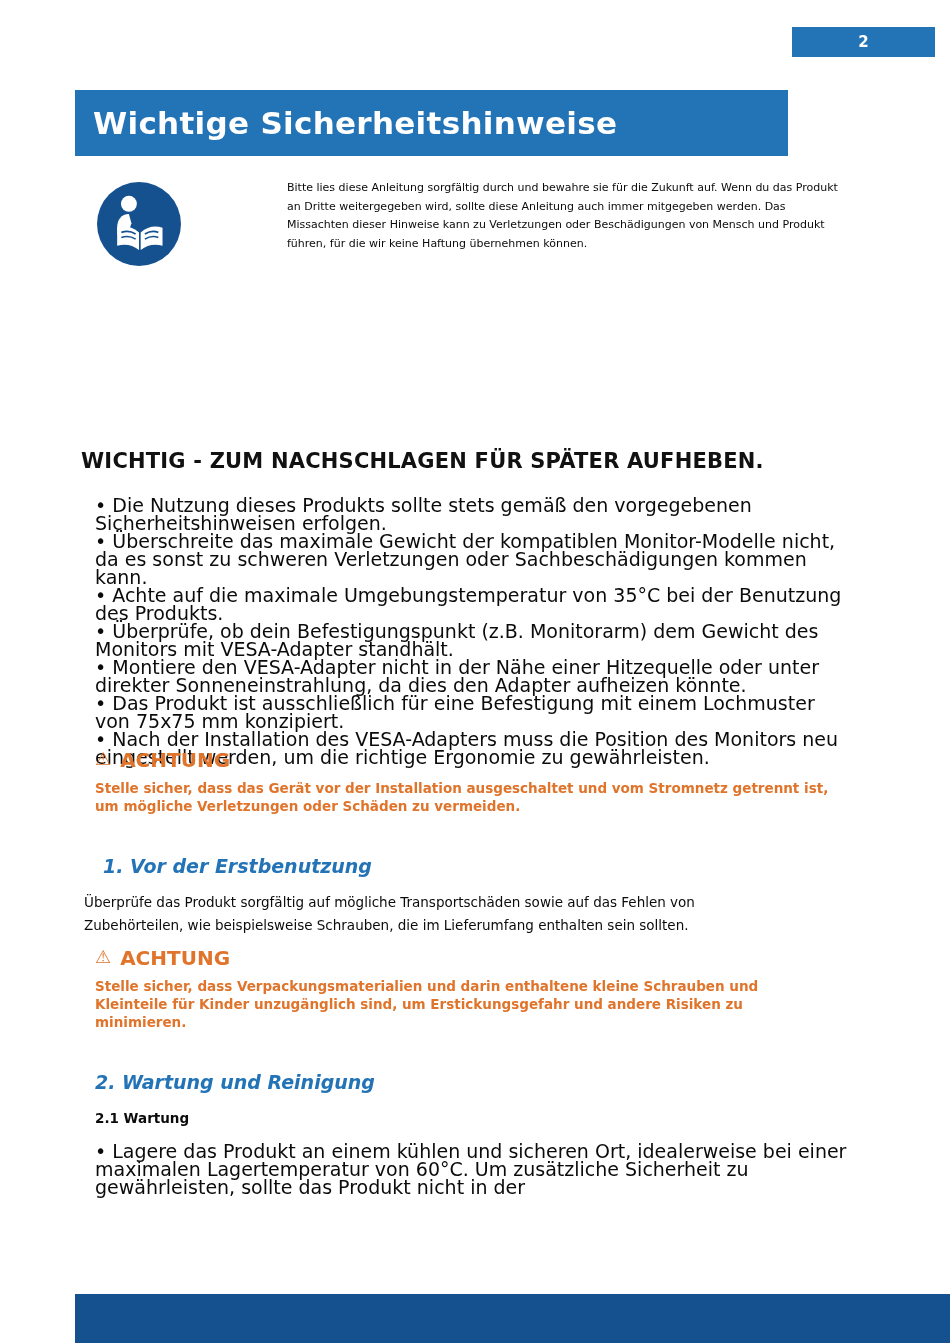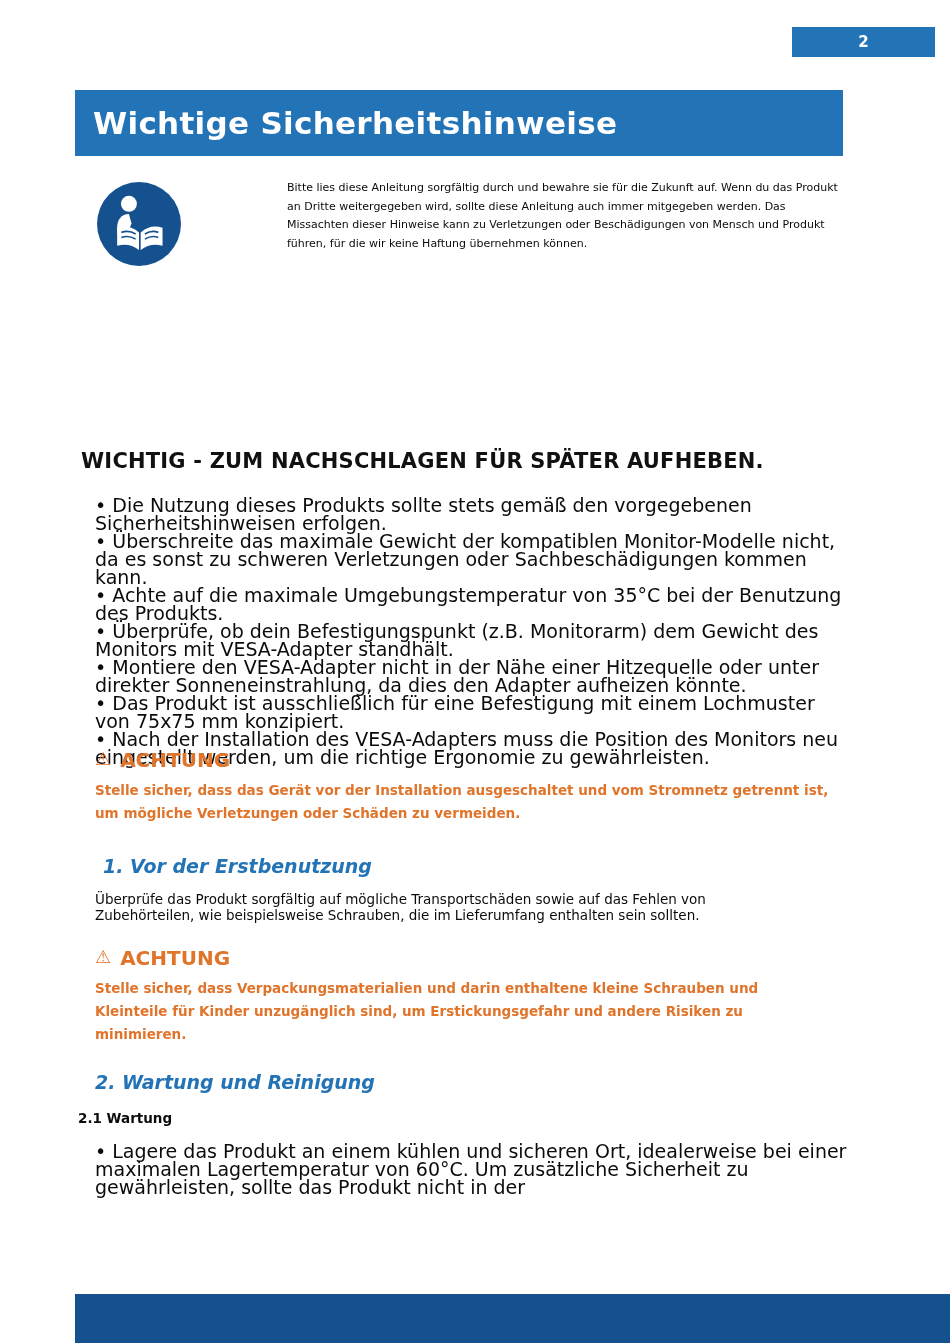--- a/index.html
+++ b/index.html
@@ -16,21 +16,21 @@
   .page{position:relative;width:950px;height:1343px;background:#ffffff;overflow:hidden;margin:0 auto;}
 
   .page-number-bar{
     position:absolute;left:792px;top:27px;width:143px;height:30px;
     background:var(--header-blue);color:#fff;
     display:flex;align-items:center;justify-content:center;
     font-size:15px;font-weight:bold;
   }
 
   .banner{
-    position:absolute;left:75px;top:90px;width:768px;height:66px;
+    position:absolute;left:75px;top:90px;width:713px;height:66px;
     background:var(--header-blue);color:#fff;
     display:flex;align-items:center;text-align:right;
   }
   .banner .title{
     font-size:31px;font-weight:bold;padding-left:18px;letter-spacing:0.3px;
   }
 
   .manual-icon{position:absolute;left:97px;top:182px;width:84px;height:84px;}
 
   .intro-text{
@@ -47,38 +47,38 @@
   .bullet-list li{margin:0;padding:0;}
   .safety-bullets{position:absolute;left:95px;top:496px;width:755px;}
   .maintenance-bullets{position:absolute;left:95px;top:1142px;width:772px;}
 
   .warning{position:absolute;left:95px;color:var(--accent-orange);}
   .warning-1{top:748px;}
   .warning-2{top:946px;}
   .warning-title-row{display:flex;align-items:center;gap:9px;font-size:20px;font-weight:bold;}
   .warning-glyph{font-size:18px;font-weight:normal;line-height:1;transform:translateY(-1px);}
   .warning-body{
-    margin-top:7px;font-size:13.5px;font-weight:bold;line-height:23px;
+    margin-top:7px;font-size:13.5px;font-weight:bold;line-height:18px;
   }
   .warning-1 .warning-body{width:757px;}
   .warning-2 .warning-body{width:715px;}
 
   .section-heading{
     position:absolute;font-size:19px;font-weight:bold;color:var(--heading-blue);font-style:italic;
   }
   .section-1-heading{left:103px;top:855px;}
   .section-2-heading{left:95px;top:1071px;}
 
   .section-1-paragraph{
-    position:absolute;left:95px;top:891px;width:665px;
-    font-size:13.5px;line-height:16px;color:var(--text-black);
+    position:absolute;left:84px;top:891px;width:665px;
+    font-size:13.5px;line-height:23px;color:var(--text-black);
   }
 
   .subsection-heading{
-    position:absolute;left:78px;top:1110px;
+    position:absolute;left:95px;top:1110px;
     font-size:13.5px;font-weight:bold;color:var(--text-black);
   }
 
   .footer-bar{
     position:absolute;left:75px;top:1294px;width:875px;height:49px;
     background:var(--footer-blue);
   }
 </style>
 </head>
 <body>

